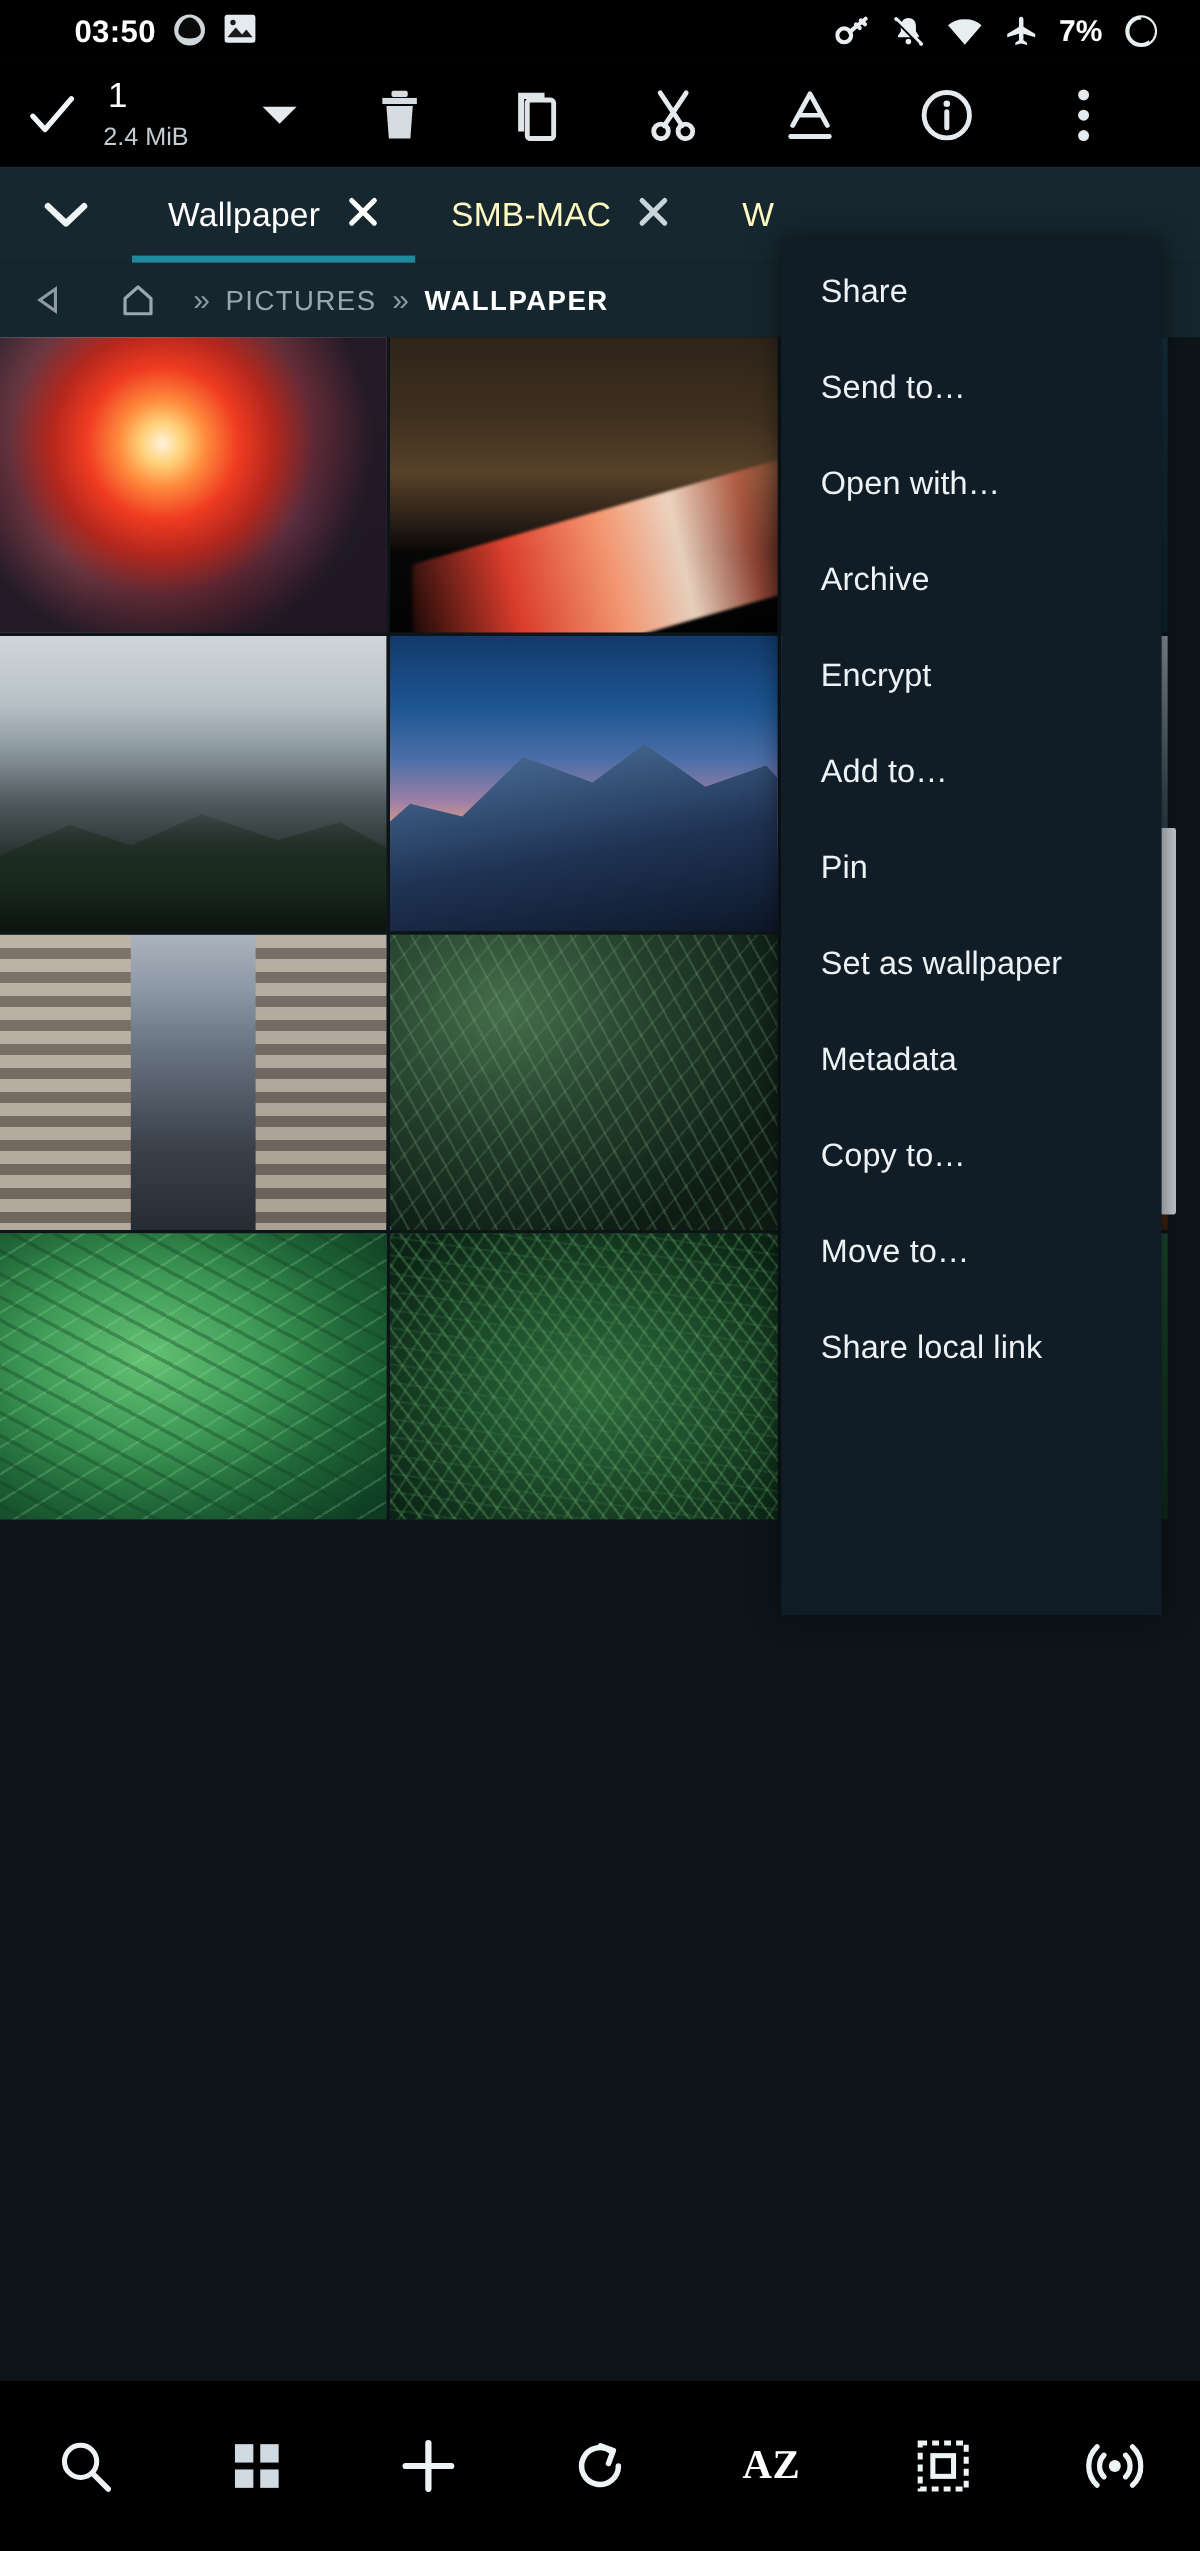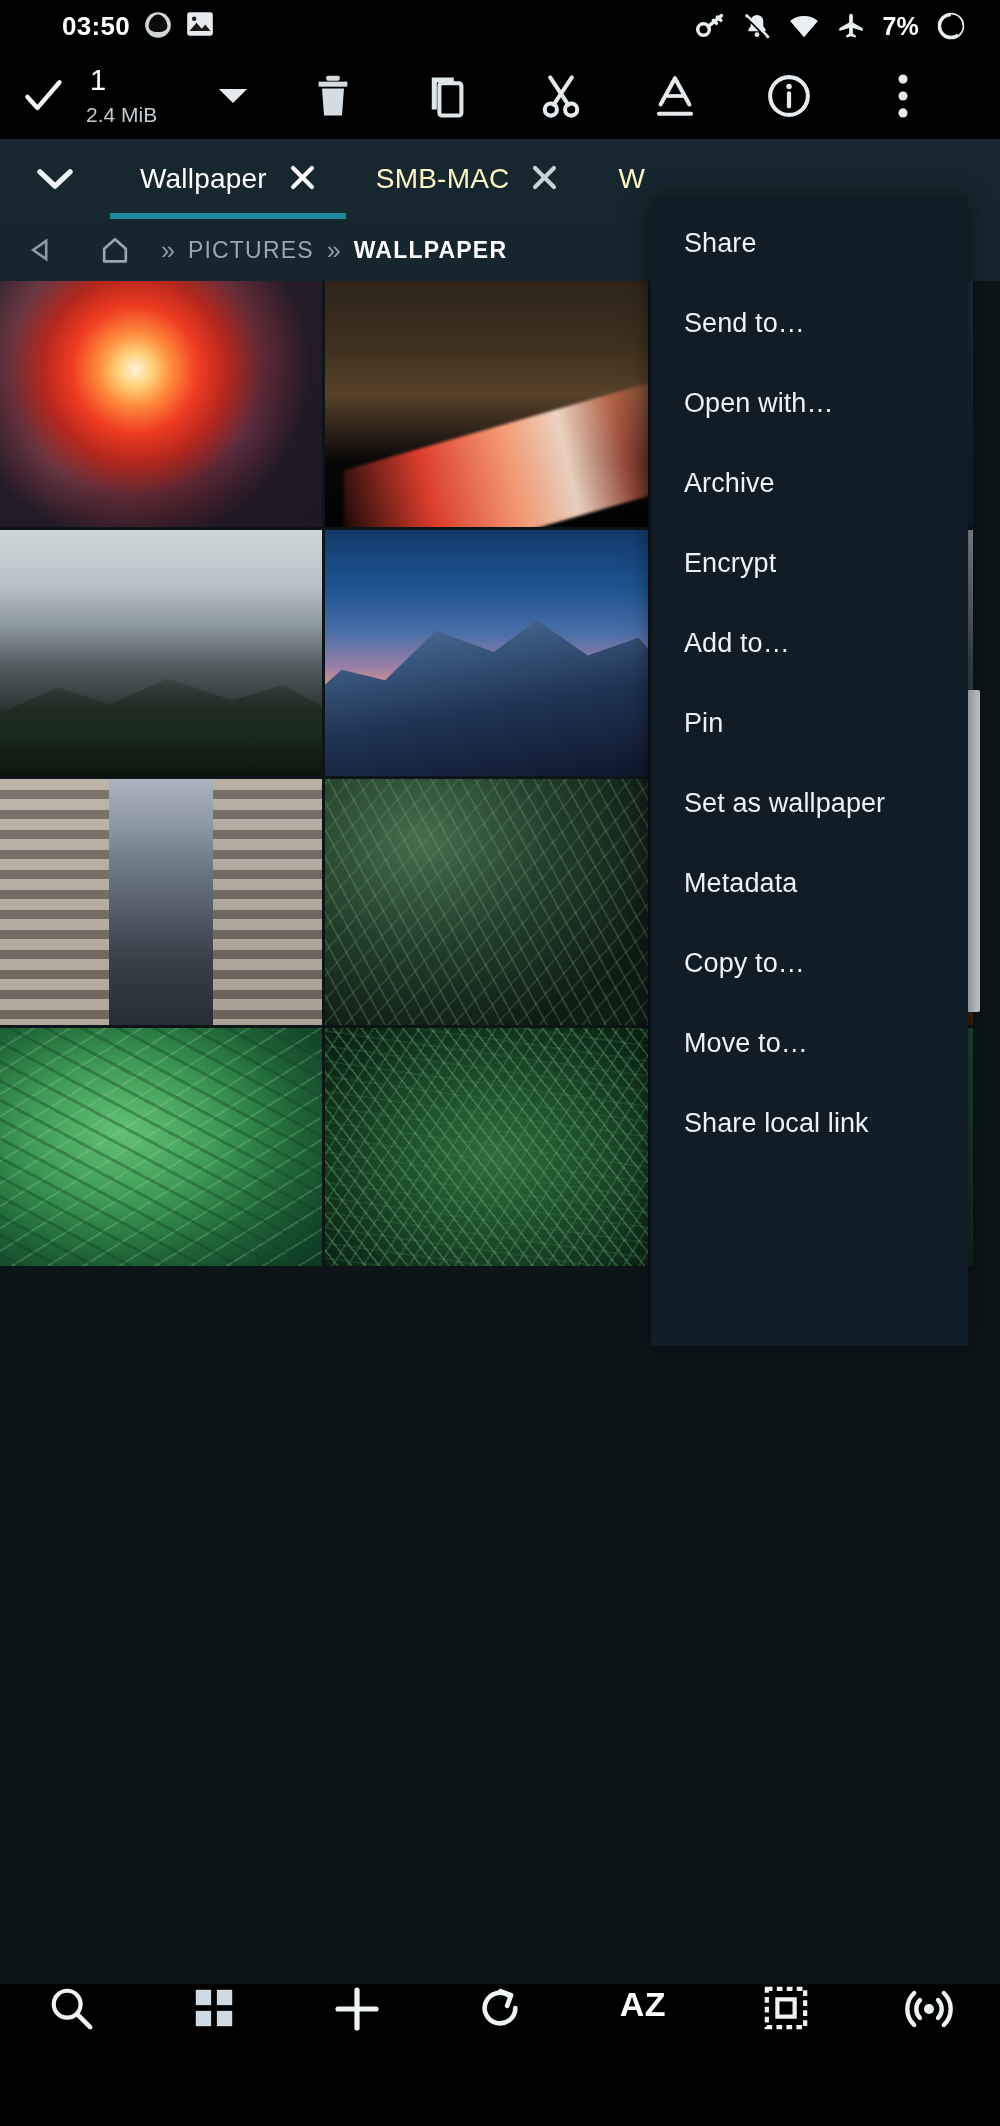--- a/index.html
+++ b/index.html
@@ -194,21 +194,21 @@
     padding-left:33px; font-size:27px; color:#edf2f5; font-weight:400;
     letter-spacing:.1px; white-space:nowrap;
   }
 
   
   .bottombar{
     position:absolute; left:0; bottom:0; width:1000px; height:142px;
     background:#000; display:flex; align-items:center;
   }
   .nav-btn{
-    flex:1; height:140px; display:flex; align-items:flex-start; justify-content:center;
+    flex:1; height:140px; display:flex; align-items:center; justify-content:center;font-family:Liberation Serif, serif;
   }
   .azlabel{ font-size:34px; font-weight:700; color:#fff; letter-spacing:.5px; }
 </style>
 </head>
 <body>
 
 <div class="screen">
 
   <div class="statusbar">
     <div class="sb-left">

